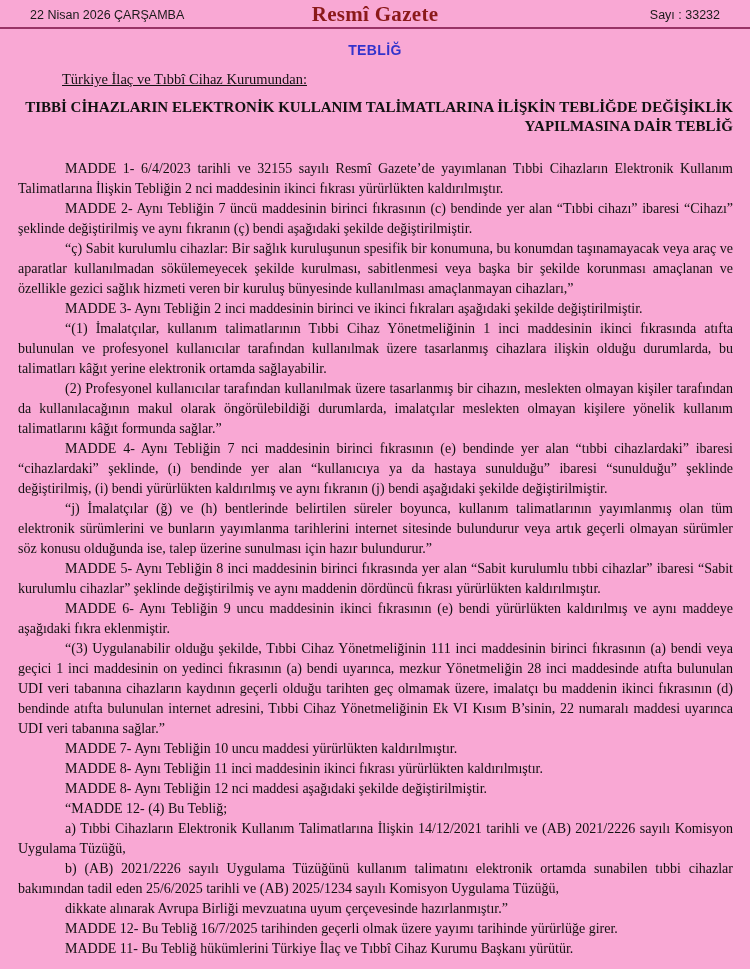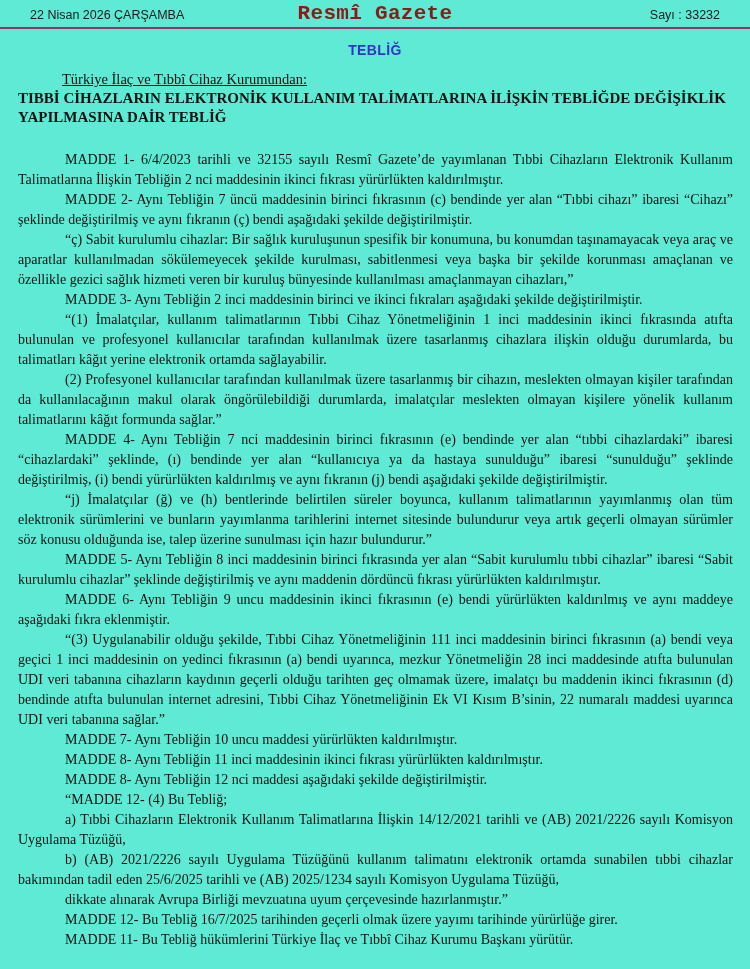--- a/index.html
+++ b/index.html
@@ -1,47 +1,47 @@
 <!DOCTYPE html>
 <html><head>
 <meta charset="utf-8">
 <style>
   html,body { margin:0; padding:0; background:#e8e8e8; }
   .page {
-    width:750px; height:969px; margin:0 auto; background:#5eead4;
+    width:750px; height:969px; margin:0 auto; background:#f9a8d4;
     font-family:"Liberation Serif", serif; color:#111;
     position:relative; overflow:hidden; box-sizing:border-box;
   }
   
   .header { position:relative; height:27px; border-bottom:2px solid #993366; }
   .header-date {
     position:absolute; left:30px; top:8px;
     font-family:"Liberation Sans", sans-serif; font-size:12.5px; color:#1a1a1a;
   }
   .header-masthead {
     position:absolute; left:0; right:0; top:2px; text-align:center;
-    font-family:Liberation Mono, monospace; font-weight:bold; font-size:21px;
+    font-family:Liberation Serif, serif; font-weight:bold; font-size:21px;
     color:#8B1A1A; letter-spacing:0.3px;
   }
   .header-issue {
     position:absolute; right:30px; top:8px;
     font-family:"Liberation Sans", sans-serif; font-size:12.5px; color:#1a1a1a;
   }
   
   .section-label {
     margin-top:13px; text-align:center;
     font-family:"Liberation Sans", sans-serif; font-weight:bold; font-size:14px;
     color:#3333CC; letter-spacing:0.4px;
   }
   
   .doc { margin:0 17px 0 18px; }
   .source-line { margin-top:13px; padding-left:44px; font-size:14.5px; }
   .source-line span { text-decoration:underline; }
   .notice-title {
-    margin-top:1px; text-align:left; font-weight:bold;
+    margin-top:10px; text-align:right; font-weight:bold;
     font-size:15px; line-height:19px;
   }
   .body-text { margin-top:23px; }
   .para {
     margin:0; text-align:justify; text-indent:47px;
     font-size:14px; line-height:20px;
   }
   .para b { font-weight:normal; }
 </style>
 </head>

